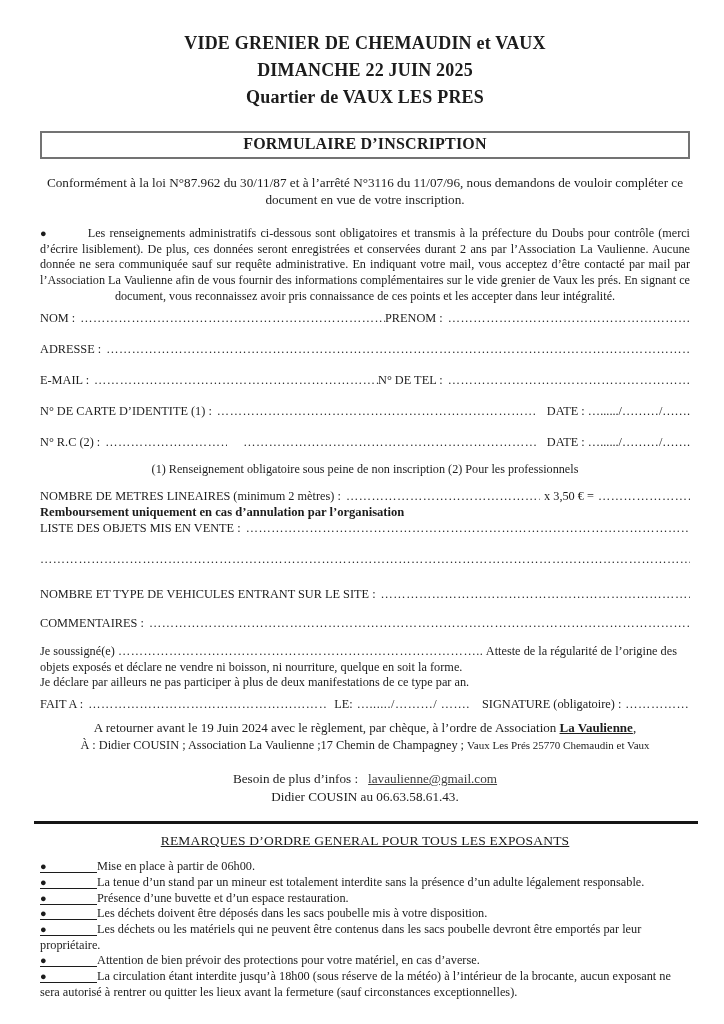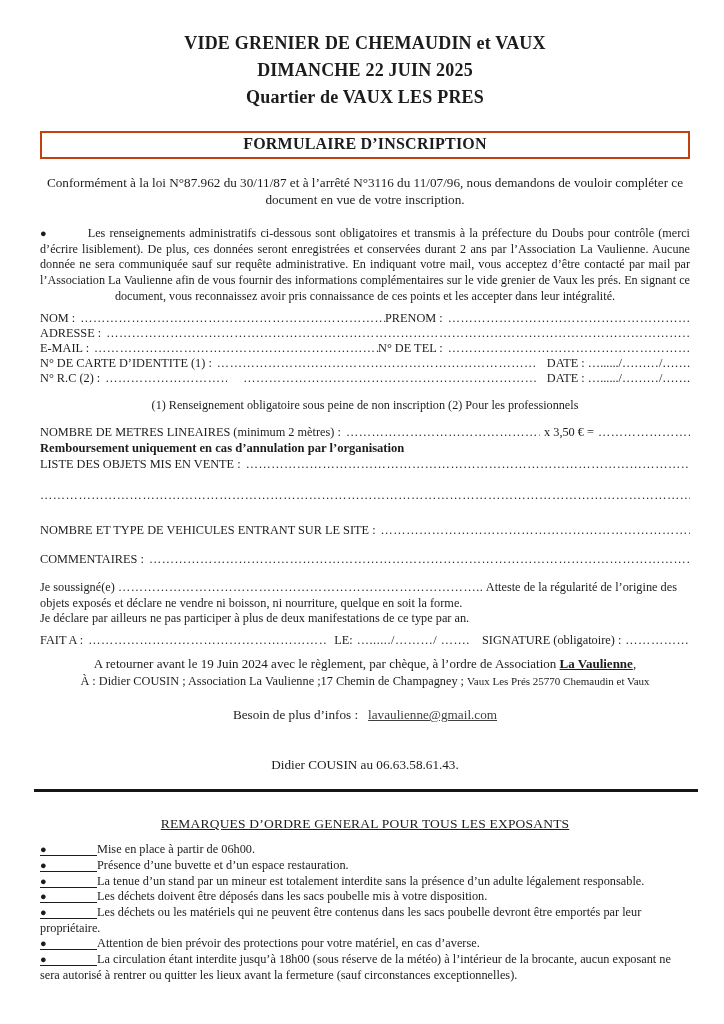--- a/index.html
+++ b/index.html
@@ -7,36 +7,36 @@
   body {
     width:724px; height:1024px; overflow:hidden;
     font-family:"Liberation Serif", serif;
     color:#1c1c1c;
   }
   .page { padding:30px 34px 0 40px; }
 
   .doc-title { text-align:center; font-weight:bold; font-size:18px; line-height:27px; letter-spacing:.2px; }
 
   .form-title-box {
-    margin-top:20px; border:2px solid #c2410c;
+    margin-top:20px; border:2px solid #737373;
     text-align:center; padding:2px 0 4px;
   }
   .form-title-box span { font-weight:bold; font-size:16px; letter-spacing:.2px; }
 
   .legal { margin-top:15px; font-size:13.2px; line-height:17px; text-align:center; }
   .warning { font-size:13.4px; line-height:16px; text-align:center; font-weight:bold; color:#e01212; }
 
   .admin {
     margin-top:18px; font-size:12.2px; line-height:15.7px;
     text-align:justify; text-align-last:center;
   }
   .abullet { font-size:11px; }
   .tabgap { display:inline-block; width:40px; }
 
-  .frow { display:flex; align-items:baseline; font-size:12.3px; white-space:nowrap; }
+  .frow { display:flex; align-items:baseline; font-size:12.3px; margin-top:16px; white-space:nowrap; }
   .frow.first { margin-top:6px; }
   .grp { display:flex; align-items:baseline; overflow:hidden; }
   .lbl { flex:0 0 auto; padding-right:5px; }
   .dotfill { flex:1 1 auto; overflow:hidden; white-space:nowrap; letter-spacing:.5px; color:#2a2a2a; }
   .dotfix { flex:0 0 auto; overflow:hidden; white-space:nowrap; letter-spacing:.5px; color:#2a2a2a; }
   .dategrp { flex:0 0 auto; margin-left:10px; }
   .gap16 { flex:0 0 16px; }
 
   .footnote { margin-top:12px; font-size:12.2px; text-align:center; }
 
@@ -46,26 +46,26 @@
 
   .para { margin-top:13px; font-size:12.3px; line-height:15.7px; }
   .inline-dots { letter-spacing:.5px; color:#2a2a2a; }
 
   .ret { margin-top:8px; font-size:13px; line-height:16px; text-align:center; }
   .ul-bold { font-weight:bold; text-decoration:underline; }
   .addr { font-size:12.3px; line-height:19px; text-align:center; }
   .big { font-size:11px; }
 
   .info { margin-top:15px; font-size:13.2px; line-height:17.5px; text-align:center; }
-  .info2 { font-size:13.2px; line-height:17.5px; text-align:center;margin-top:32px; }
+  .info2 { font-size:13.2px; line-height:17.5px; text-align:center; }
   a.mail { color:#404040; text-decoration:underline; cursor:pointer; }
 
   .divider { border:none; border-top:3px solid #161616; margin:16px 0 0 -6px; width:664px; }
 
-  .remarks-heading { margin-top:24px; font-size:13.5px; text-align:center; text-decoration:underline; letter-spacing:.2px; }
+  .remarks-heading { margin-top:9px; font-size:13.5px; text-align:center; text-decoration:underline; letter-spacing:.2px; }
   .rlist { margin-top:10px; font-size:12.3px; line-height:15.7px; }
   .ritem { }
   .blead { display:inline-block; width:57px; border-bottom:1.3px solid #1c1c1c; font-size:11px; line-height:11px; }
 </style>
 </head>
 <body>
 
 <div class="page">
 
   <div class="doc-title">
@@ -176,21 +176,21 @@
 
   <p class="info"><span>Besoin de plus d’infos :</span>&nbsp;&nbsp; <a class="mail">lavaulienne@gmail.com</a></p>
   <p class="info2">Didier COUSIN au  06.63.58.61.43.</p>
 
   <hr class="divider">
 
   <p class="remarks-heading">REMARQUES D’ORDRE GENERAL POUR TOUS LES EXPOSANTS</p>
 
   <div class="rlist">
     <div class="ritem"><span class="blead"><span>●</span></span><span>Mise en place à partir de 06h00.</span></div>
+    <div class="ritem"><span class="blead"><span>●</span></span><span>La tenue d’un stand par un mineur est totalement interdite sans la présence d’un adulte légalement responsable.</span></div>
     <div class="ritem"><span class="blead"><span>●</span></span><span>Présence d’une buvette et d’un espace restauration.</span></div>
-    <div class="ritem"><span class="blead"><span>●</span></span><span>La tenue d’un stand par un mineur est totalement interdite sans la présence d’un adulte légalement responsable.</span></div>
     <div class="ritem"><span class="blead"><span>●</span></span><span>Les déchets doivent être déposés dans les sacs poubelle mis à votre disposition.</span></div>
     <div class="ritem"><span class="blead"><span>●</span></span><span>Les déchets ou les matériels qui ne peuvent être contenus dans les sacs poubelle devront être emportés par leur propriétaire.</span></div>
     <div class="ritem"><span class="blead"><span>●</span></span><span>Attention de bien prévoir des protections pour votre matériel, en cas d’averse.</span></div>
     <div class="ritem"><span class="blead"><span>●</span></span><span>La circulation étant interdite jusqu’à 18h00 (sous réserve de la météo) à l’intérieur de la brocante, aucun exposant ne sera autorisé à rentrer ou quitter les lieux avant la fermeture (sauf circonstances exceptionnelles).</span></div>
   </div>
 
 </div>
 
 </body></html>

